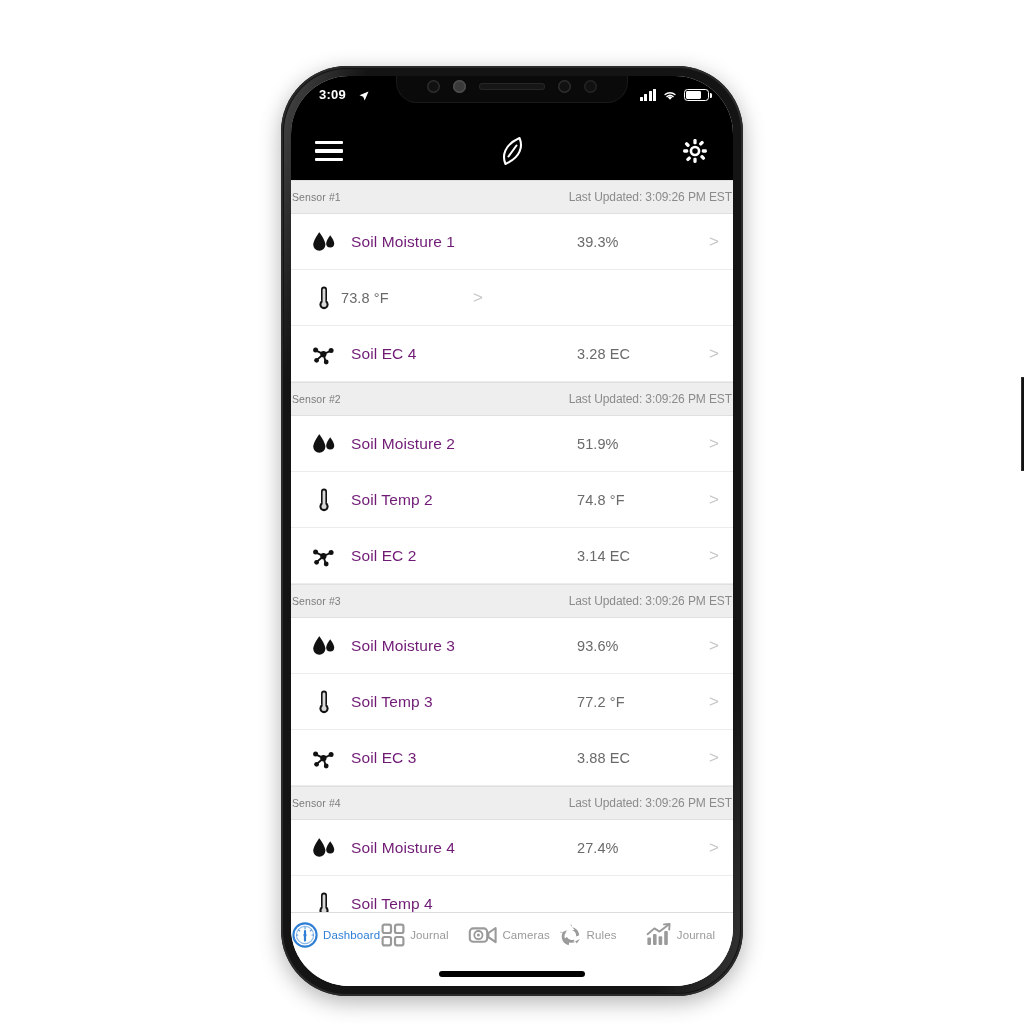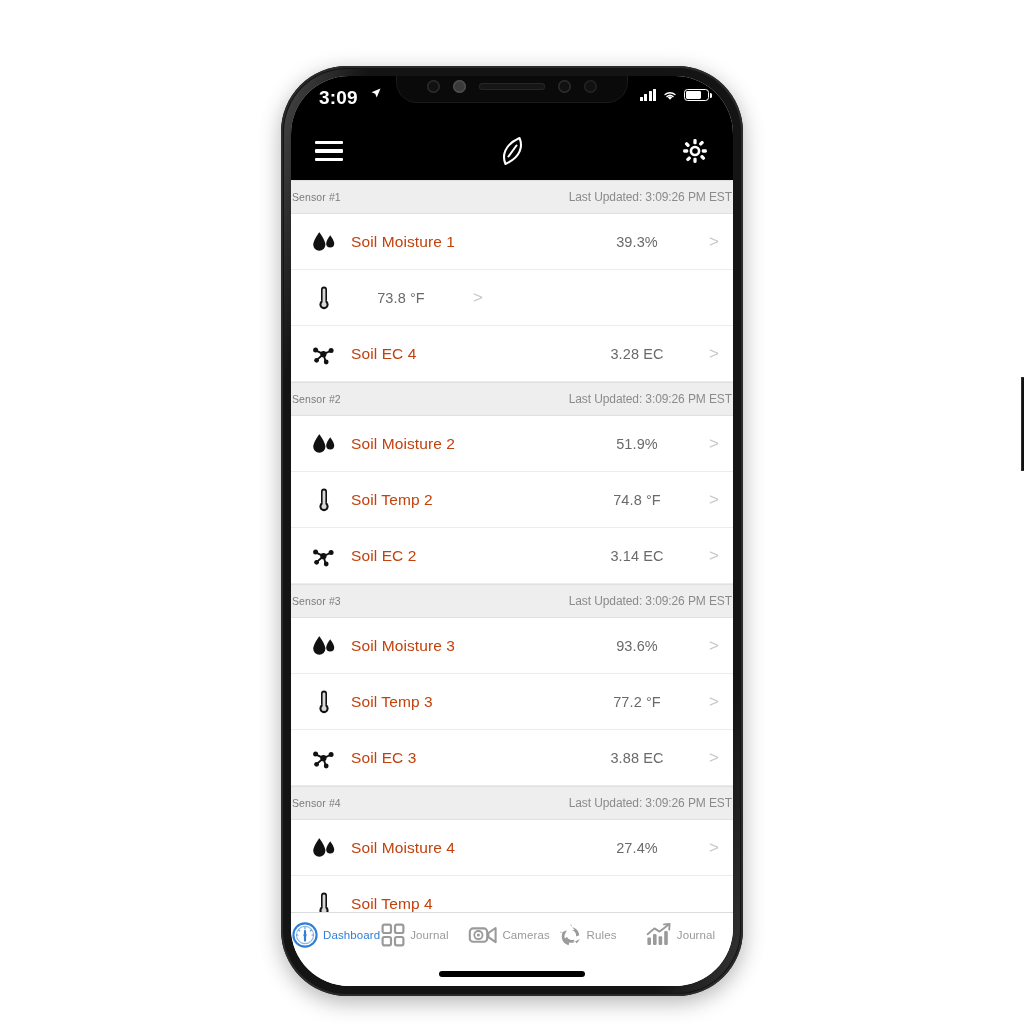--- a/index.html
+++ b/index.html
@@ -98,22 +98,22 @@
     box-shadow: 0 0 0 1.5px #4d4d4d inset;
   }
   .dot-sensor.faint { box-shadow: 0 0 0 1.5px #242424 inset; }
   .speaker {
     width: 66px; height: 7px; border-radius: 4px;
     background: #161616;
     box-shadow: 0 0 0 1px #262626 inset;
   }
   .sb-time {
     position: absolute; left: 28px; top: 11px;
-    display: flex; align-items: flex-start; gap: 12px;
-    font-size: 19px; font-weight: bold; letter-spacing: .2px;
+    display: flex; align-items: flex-end; gap: 12px;
+    font-size: 13px; font-weight: bold; letter-spacing: .2px;
   }
   .sb-right {
     position: absolute; right: 24px; top: 13px;
     display: flex; align-items: center; gap: 6px;
   }
   .bars { display: flex; align-items: flex-end; gap: 1.5px; height: 12px; }
   .bars i { display: block; width: 3px; background: #fff; border-radius: .5px; }
   .bars i:nth-child(1) { height: 4px; }
   .bars i:nth-child(2) { height: 7px; }
   .bars i:nth-child(3) { height: 10px; }
@@ -173,29 +173,29 @@
     background: #fff;
     cursor: pointer;
   }
   .row-icon {
     width: 34px; flex: 0 0 34px;
     display: flex; align-items: center; justify-content: center;
   }
   .row-label {
     flex: 1 1 auto;
     font-size: 15.5px;
-    color: #c2410c;
+    color: #701a75;
     padding-left: 10px;
     letter-spacing: .1px;
   }
   .row-value {
     font-size: 14.5px;
     color: #6a6a6a;
     width: 120px;
-    text-align: center;
+    text-align: left;
     letter-spacing: .1px;
   }
   .row-chevron {
     width: 22px; flex: 0 0 22px;
     text-align: right;
     font-size: 17px; color: #c6c6c6;
     line-height: 1;
   }
 
   

